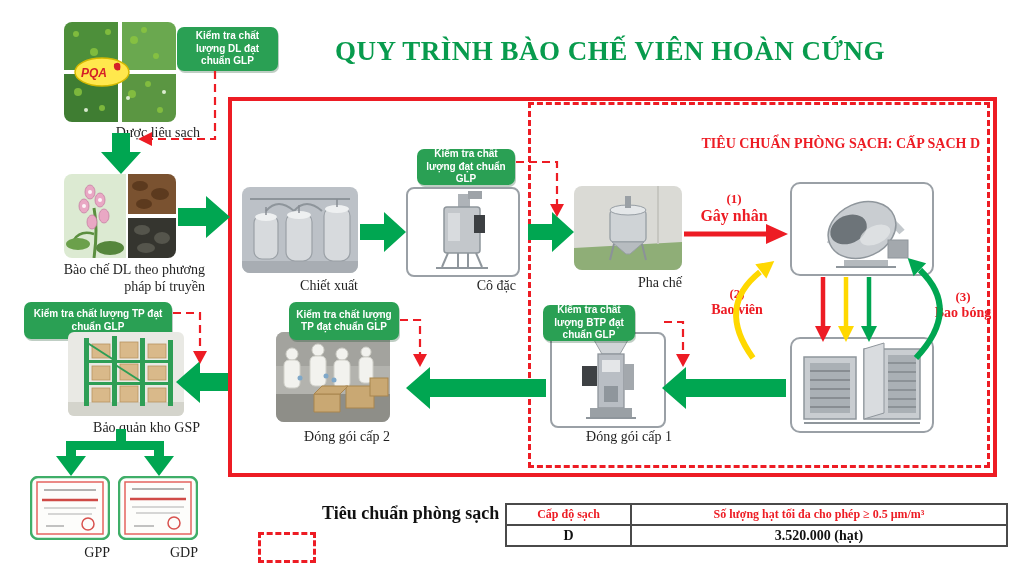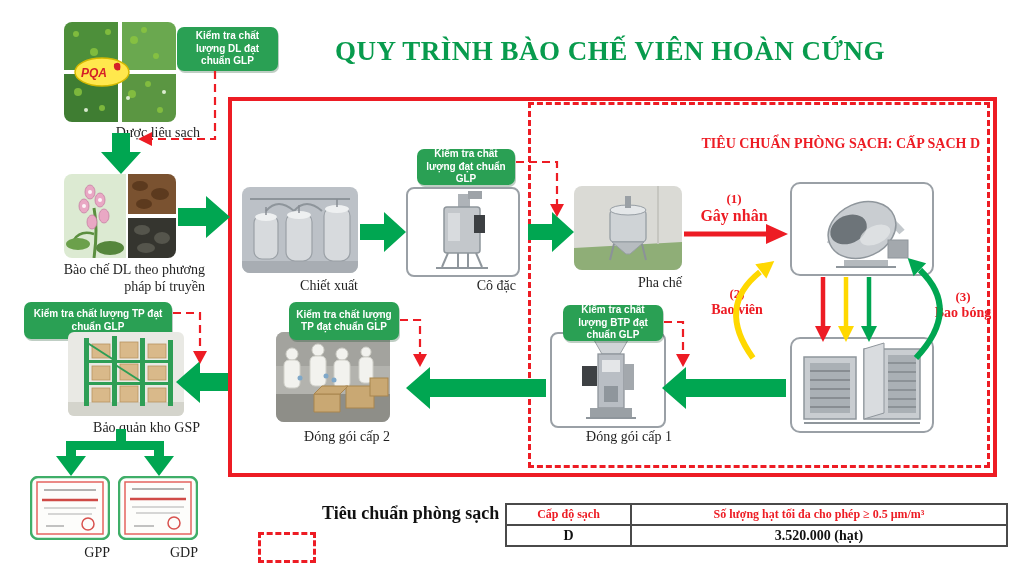--- a/index.html
+++ b/index.html
@@ -290,21 +290,21 @@
       <rect x="50" y="26" width="18" height="12" fill="#e4e6e8"></rect>
       <rect x="30" y="32" width="15" height="20" fill="#3e4144"></rect>
       <rect x="72" y="30" width="10" height="26" fill="#a3a8ad"></rect>
       <rect x="52" y="52" width="14" height="16" fill="#8f969c"></rect>
       <rect x="38" y="74" width="42" height="9" fill="#9aa0a5"></rect>
       <line x1="34" y1="84" x2="84" y2="84" stroke="#8f969c" stroke-width="2"></line>
     </svg>
   </div>
   <div class="abs step-label" style="left:540px;top:428px;width:132px;">Đóng gói cấp 1</div>
 
-  <div class="abs badge" style="left:563px;top:305px;width:100px;height:36px;">Kiểm tra chất lượng BTP đạt chuẩn GLP</div>
+  <div class="abs badge" style="left:543px;top:305px;width:92px;height:36px;">Kiểm tra chất lượng BTP đạt chuẩn GLP</div>
 
   <div class="abs photo" style="left:276px;top:332px;width:114px;height:90px;">
     <svg width="114" height="90" viewBox="0 0 114 90">
       <rect width="114" height="90" fill="#b3b3ae"></rect>
       <rect x="0" y="0" width="114" height="34" fill="#a3a39e"></rect>
       <rect x="0" y="62" width="114" height="28" fill="#8e8e88"></rect>
       <g fill="#f2f2ee" stroke="#cfcfc8" stroke-width="1">
         <circle cx="16" cy="22" r="6"></circle>
           <rect x="8" y="28" width="16" height="28" rx="5"></rect>
         <circle cx="42" cy="18" r="6"></circle>

